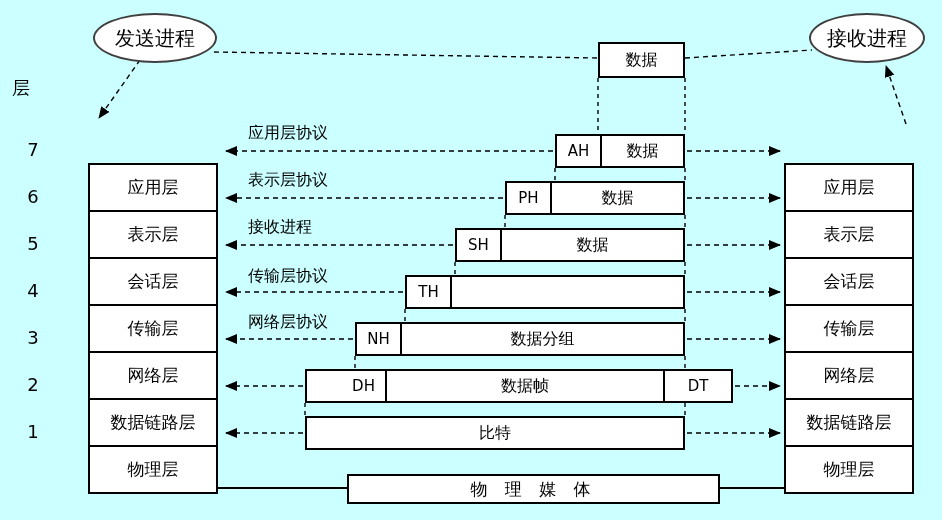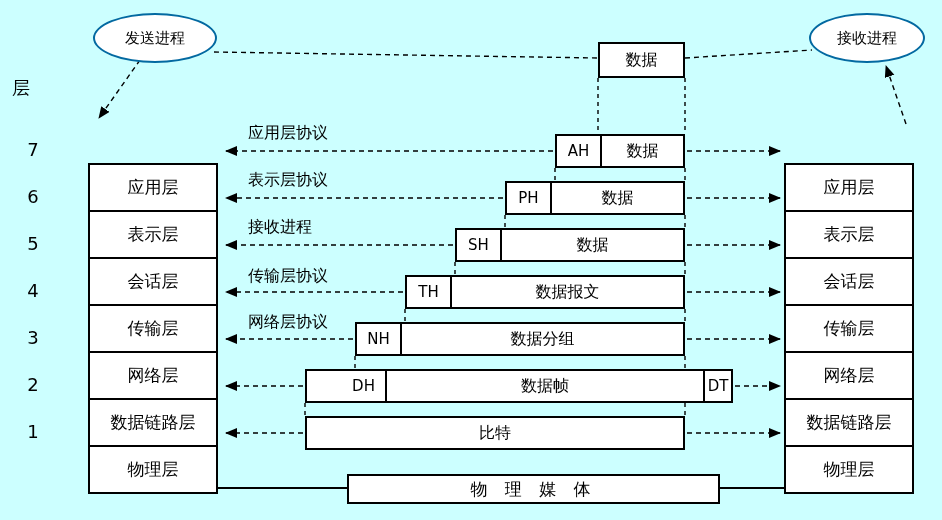--- a/index.html
+++ b/index.html
@@ -13,24 +13,24 @@
     position:absolute;background:#fff;border:2px solid #000;box-sizing:border-box;
     display:flex;align-items:center;justify-content:center;
   }
   .stack-box{width:130px;height:49px;font-size:17px;margin-top:36px;}
   .pdu{
     position:absolute;height:34px;background:#fff;border:2px solid #000;box-sizing:border-box;
     display:flex;align-items:stretch;
   }
   .pdu .hdr{width:45px;border-right:2px solid #000;display:flex;align-items:center;justify-content:center;font-size:15px;box-sizing:border-box;}
   .pdu .bdy{flex:1;display:flex;align-items:center;justify-content:center;font-size:16px;}
-  .pdu .trl{width:28px;border-left:2px solid #000;display:flex;align-items:center;justify-content:center;font-size:15px;box-sizing:border-box;}
+  .pdu .trl{width:68px;border-left:2px solid #000;display:flex;align-items:center;justify-content:center;font-size:15px;box-sizing:border-box;}
   .ellipse{
-    position:absolute;background:#fff;border:2px solid #0369a1;border-radius:50%;
-    display:flex;align-items:center;justify-content:center;font-size:15px;box-sizing:border-box;
+    position:absolute;background:#fff;border:2px solid #404040;border-radius:50%;
+    display:flex;align-items:center;justify-content:center;font-size:20px;box-sizing:border-box;
   }
   .plabel{position:absolute;font-size:16px;white-space:nowrap;}
   .num{position:absolute;width:22px;text-align:center;font-size:18px;}
   .axis-label{position:absolute;font-size:18px;}
   .pm-box{left:347px;top:474px;width:373px;height:30px;font-size:17px;letter-spacing:6px;}
   .data-box{left:598px;top:42px;width:87px;height:36px;font-size:16px;}
 </style>
 </head>
 <body>
 
@@ -137,21 +137,20 @@
   <div class="pdu" style="left:505px;top:181px;width:180px;">
     <span class="hdr">PH</span>
     <span class="bdy">数据</span>
   </div>
   <div class="pdu" style="left:455px;top:228px;width:230px;">
     <span class="hdr">SH</span>
     <span class="bdy">数据</span>
   </div>
   <div class="pdu" style="left:405px;top:275px;width:280px;">
     <span class="hdr">TH</span>
-    <span class="bdy">数据报文</span>
   </div>
   <div class="pdu" style="left:355px;top:322px;width:330px;">
     <span class="hdr">NH</span>
     <span class="bdy">数据分组</span>
   </div>
   <div class="pdu" style="left:305px;top:369px;width:428px;padding-left:35px;">
     <span class="hdr">DH</span>
     <span class="bdy">数据帧</span>
     <span class="trl">DT</span>
   </div>

